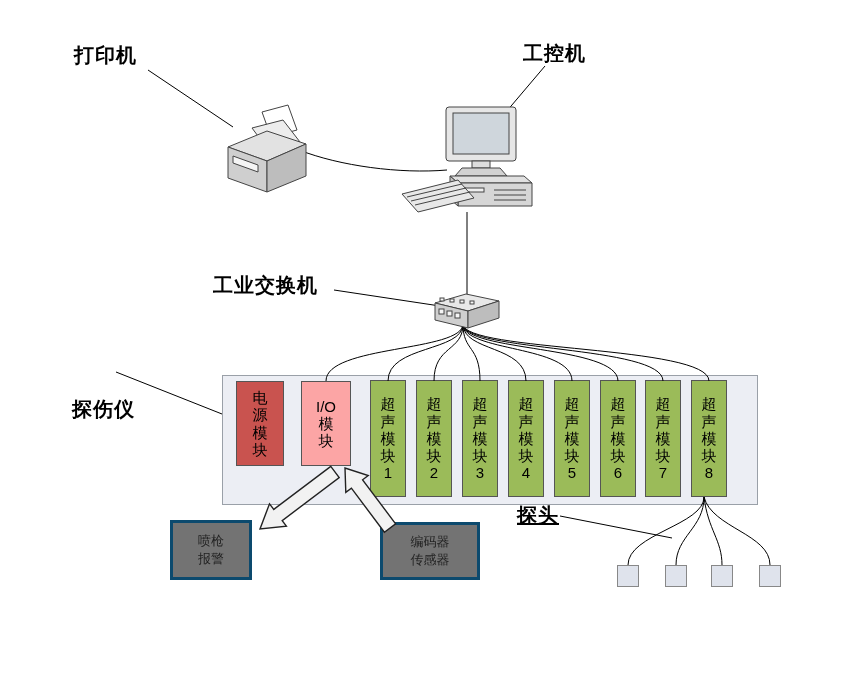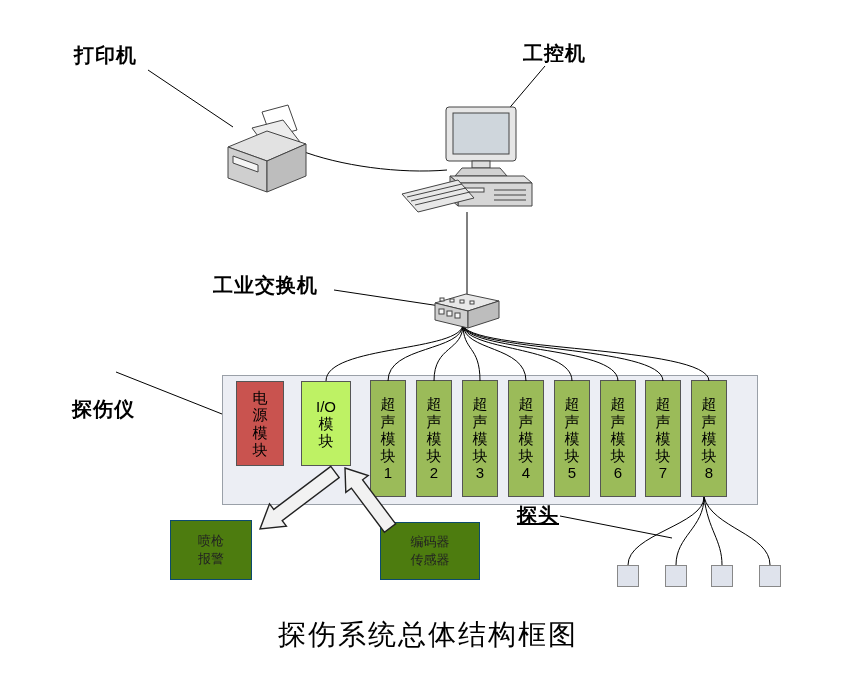--- a/index.html
+++ b/index.html
@@ -4,21 +4,21 @@
 <style>
   html,body{margin:0;padding:0;background:#fff;}
   .stage{position:relative;width:856px;height:682px;background:#fff;overflow:hidden;
          font-family:"Liberation Sans","DejaVu Sans",sans-serif;color:#000;}
   .abs{position:absolute;}
   .label{font-weight:bold;font-size:20px;letter-spacing:1px;z-index:4;}
   .enclosure{background:#eceef4;border:1px solid #9aa0a8;z-index:1;box-sizing:border-box;}
   .module{display:flex;align-items:center;justify-content:center;text-align:center;
           white-space:pre-line;font-size:15px;line-height:1.15;border:1px solid #555;
           box-sizing:border-box;z-index:2;}
-  .gray-box{background:#4d7c0f;border:1px solid #0c4a6e;display:flex;align-items:center;
+  .gray-box{background:#737373;border:3px solid #0c4a6e;display:flex;align-items:center;
             justify-content:center;text-align:center;white-space:pre-line;font-size:13px;
             line-height:1.4;color:#222;box-sizing:border-box;z-index:2;}
   .probe{width:22px;height:22px;background:#dfe3ec;border:1px solid #888;
          box-sizing:border-box;z-index:2;}
   .title{width:856px;text-align:center;font-size:28px;letter-spacing:2px;z-index:4;}
   svg.overlay{position:absolute;left:0;top:0;z-index:5;pointer-events:none;}
 </style>
 </head>
 <body>
 
@@ -29,21 +29,21 @@
   <div class="abs label" style="left:213px;top:272px;">工业交换机</div>
   <div class="abs label" style="left:72px;top:355px;margin-top:41px;">探伤仪</div>
   <div class="abs label" style="left:517px;top:502px;text-decoration:underline;">探头</div>
 
   <div class="abs enclosure" style="left:222px;top:375px;width:536px;height:130px;"></div>
 
   <div class="abs module" style="left: 236px; top: 381px; width: 48px; height: 85px; background: rgb(201, 83, 79);">电
 源
 模
 块</div>
-  <div class="abs module" style="left: 301px; top: 381px; width: 50px; height: 85px; background: #bef264;">I/O
+  <div class="abs module" style="left: 301px; top: 381px; width: 50px; height: 85px; background: #fca5a5;">I/O
 模
 块</div>
 
   <div class="abs module" style="left: 370px; top: 380px; width: 36px; height: 117px; background: rgb(155, 187, 89);">超
 声
 模
 块
 1</div>
   <div class="abs module" style="left: 416px; top: 380px; width: 36px; height: 117px; background: rgb(155, 187, 89);">超
 声
@@ -84,21 +84,20 @@
   <div class="abs gray-box" style="left:170px;top:520px;width:82px;height:60px;">喷枪
 报警</div>
   <div class="abs gray-box" style="left:380px;top:522px;width:100px;height:58px;">编码器
 传感器</div>
 
   <div class="abs probe" style="left:617px;top:565px;"></div>
   <div class="abs probe" style="left:665px;top:565px;"></div>
   <div class="abs probe" style="left:711px;top:565px;"></div>
   <div class="abs probe" style="left:759px;top:565px;"></div>
 
-  <div class="abs title" style="left:0;top:616px;">探伤系统总体结构框图</div>
 
   <svg class="overlay" width="856" height="682" viewBox="0 0 856 682">
 
     <g stroke="#000" stroke-width="1" fill="none">
       <path d="M148,70 L233,127"></path>
       <path d="M545,66 L506,112"></path>
       <path d="M334,290 L440,306"></path>
       <path d="M116,372 L222,414"></path>
       <path d="M560,516 L672,538"></path>
     </g>

